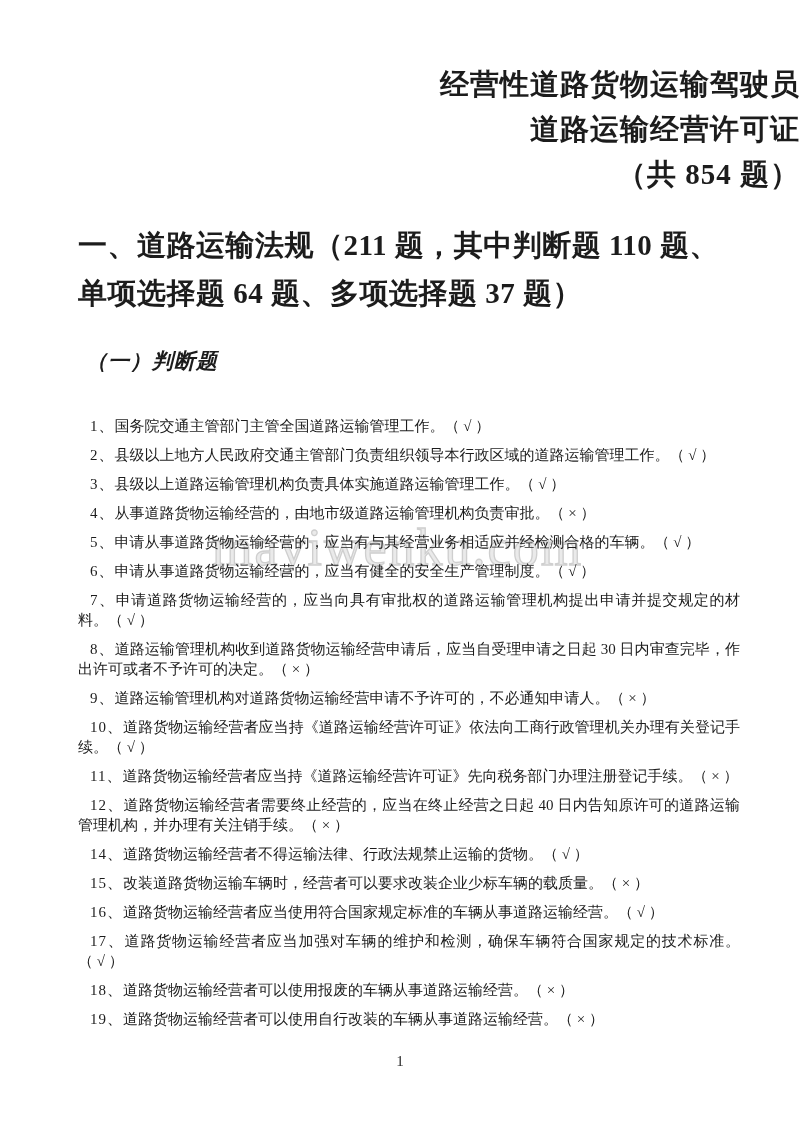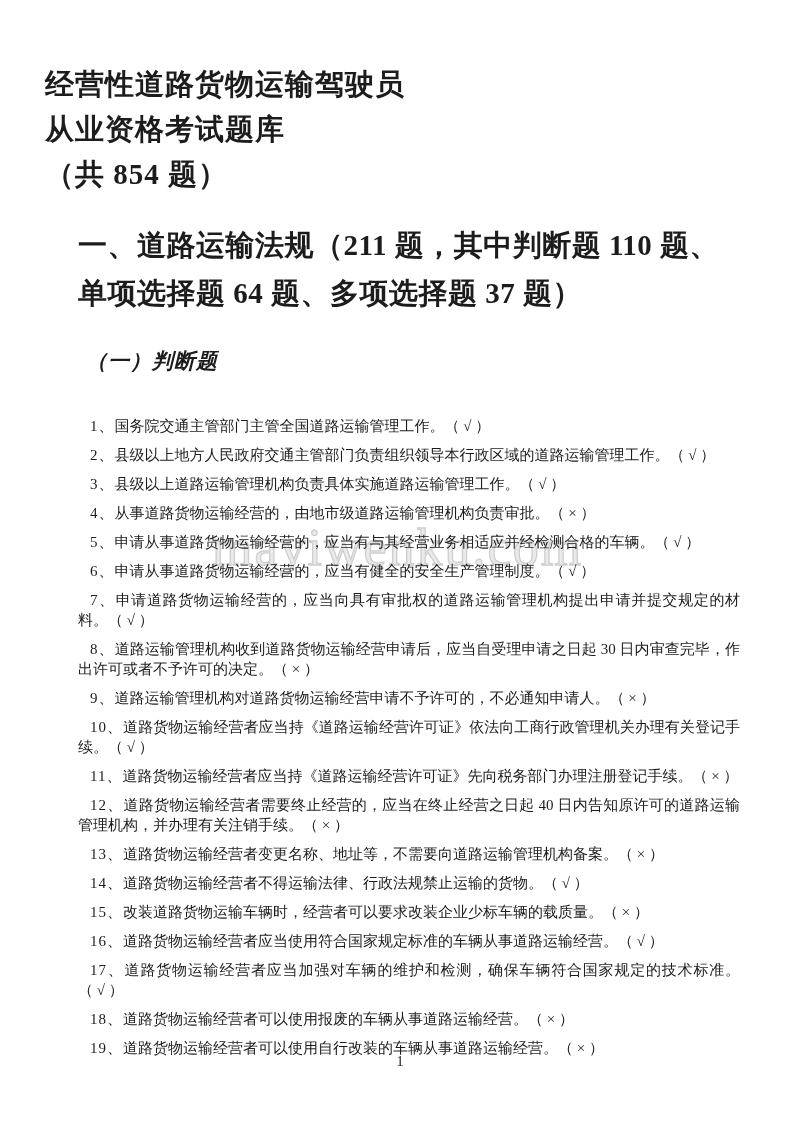--- a/index.html
+++ b/index.html
@@ -10,21 +10,21 @@
     color: #1c1c1c;
     overflow: hidden;
   }
   .page {
     position: relative;
     width: 800px; height: 1132px;
     background: #ffffff;
   }
   .content { position: relative; z-index: 1; }
 
-  .title-block { padding-top: 62px; text-align: left; padding-left: 45px; }
+  .title-block { padding-top: 62px; text-align: right; padding-left: 45px; }
   .title-line {
     font-size: 29px; line-height: 45px;
     font-weight: bold; letter-spacing: 1px;
   }
 
   .section-heading {
     margin: 24px 58px 0 78px;
     font-size: 29px; line-height: 48px;
     font-weight: bold;
   }
@@ -72,21 +72,21 @@
 <body>
 
 <div class="page">
 
   <div class="watermark">mayiwenku.com</div>
 
   <div class="content">
 
     <header class="title-block">
       <div class="title-line">经营性道路货物运输驾驶员</div>
-      <div class="title-line">从业资格考试题库</div>
+      <div class="title-line">道路运输经营许可证</div>
       <div class="title-line">（共 854 题）</div>
     </header>
 
     <h1 class="section-heading">
       <span class="heading-line">一、道路运输法规（211 题，其中判断题 110 题、</span>
       <span class="heading-line">单项选择题 64 题、多项选择题 37 题）</span>
     </h1>
 
     <h2 class="subsection-heading">（一）判断题</h2>
 
@@ -108,21 +108,20 @@
   <li class="question"><span class="q-number">8、</span><span class="q-text">道路运输管理机构收到道路货物运输经营申请后，应当自受理申请之日起 30 日内审查完毕，作出许可或者不予许可的决定。</span><span class="q-answer">（ × ）</span></li>
 
   <li class="question"><span class="q-number">9、</span><span class="q-text">道路运输管理机构对道路货物运输经营申请不予许可的，不必通知申请人。</span><span class="q-answer">（ × ）</span></li>
 
   <li class="question"><span class="q-number">10、</span><span class="q-text">道路货物运输经营者应当持《道路运输经营许可证》依法向工商行政管理机关办理有关登记手续。</span><span class="q-answer">（ √ ）</span></li>
 
   <li class="question"><span class="q-number">11、</span><span class="q-text">道路货物运输经营者应当持《道路运输经营许可证》先向税务部门办理注册登记手续。</span><span class="q-answer">（ × ）</span></li>
 
   <li class="question"><span class="q-number">12、</span><span class="q-text">道路货物运输经营者需要终止经营的，应当在终止经营之日起 40 日内告知原许可的道路运输管理机构，并办理有关注销手续。</span><span class="q-answer">（ × ）</span></li>
 
-  <li class="question"><span class="q-number">13、</span><span class="q-text">道路货物运输经营者变更名称、地址等，不需要向道路运输管理机构备案。</span><span class="q-answer">（ × ）</span></li>
 
   <li class="question"><span class="q-number">14、</span><span class="q-text">道路货物运输经营者不得运输法律、行政法规禁止运输的货物。</span><span class="q-answer">（ √ ）</span></li>
 
   <li class="question"><span class="q-number">15、</span><span class="q-text">改装道路货物运输车辆时，经营者可以要求改装企业少标车辆的载质量。</span><span class="q-answer">（ × ）</span></li>
 
   <li class="question"><span class="q-number">16、</span><span class="q-text">道路货物运输经营者应当使用符合国家规定标准的车辆从事道路运输经营。</span><span class="q-answer">（ √ ）</span></li>
 
   <li class="question"><span class="q-number">17、</span><span class="q-text">道路货物运输经营者应当加强对车辆的维护和检测，确保车辆符合国家规定的技术标准。</span><span class="q-answer">（ √ ）</span></li>
 
   <li class="question"><span class="q-number">18、</span><span class="q-text">道路货物运输经营者可以使用报废的车辆从事道路运输经营。</span><span class="q-answer">（ × ）</span></li>

